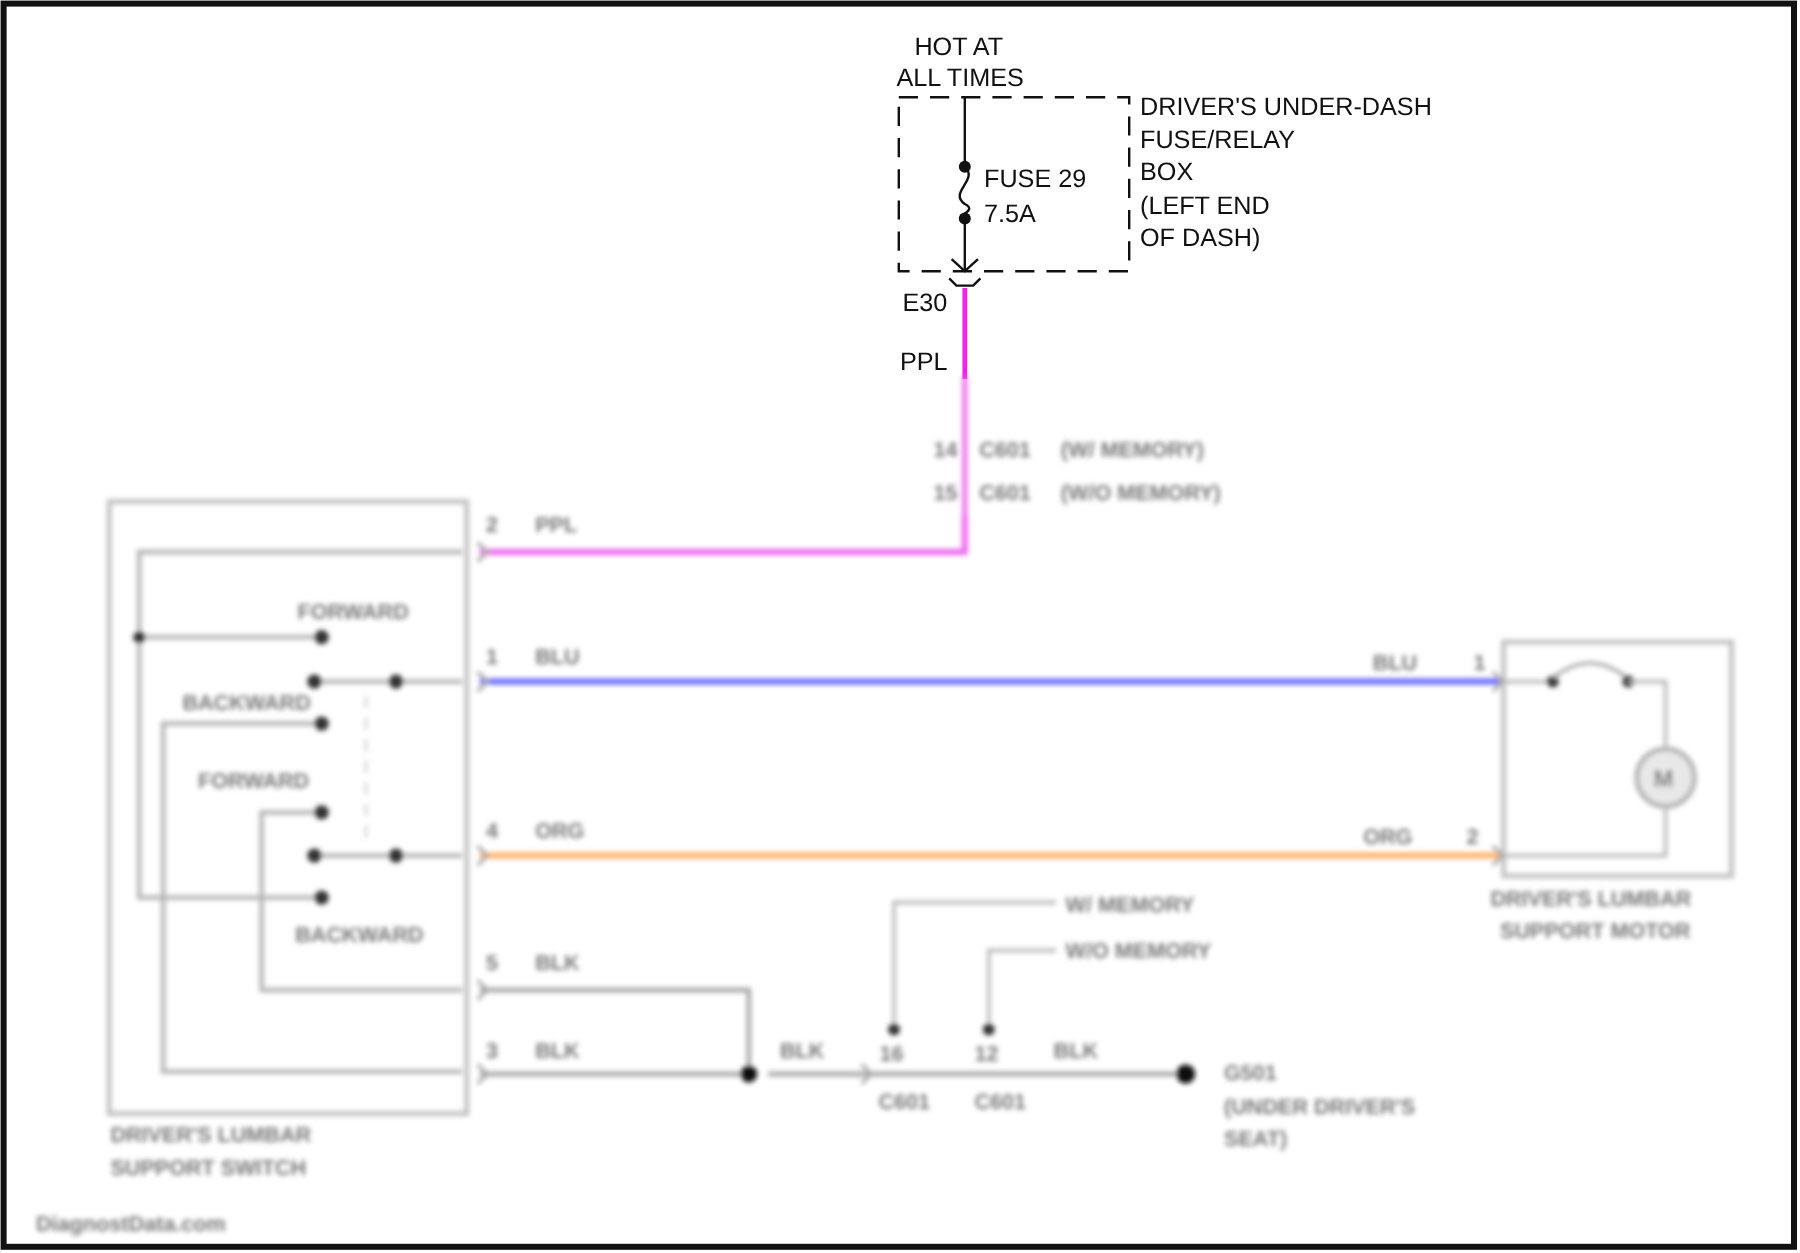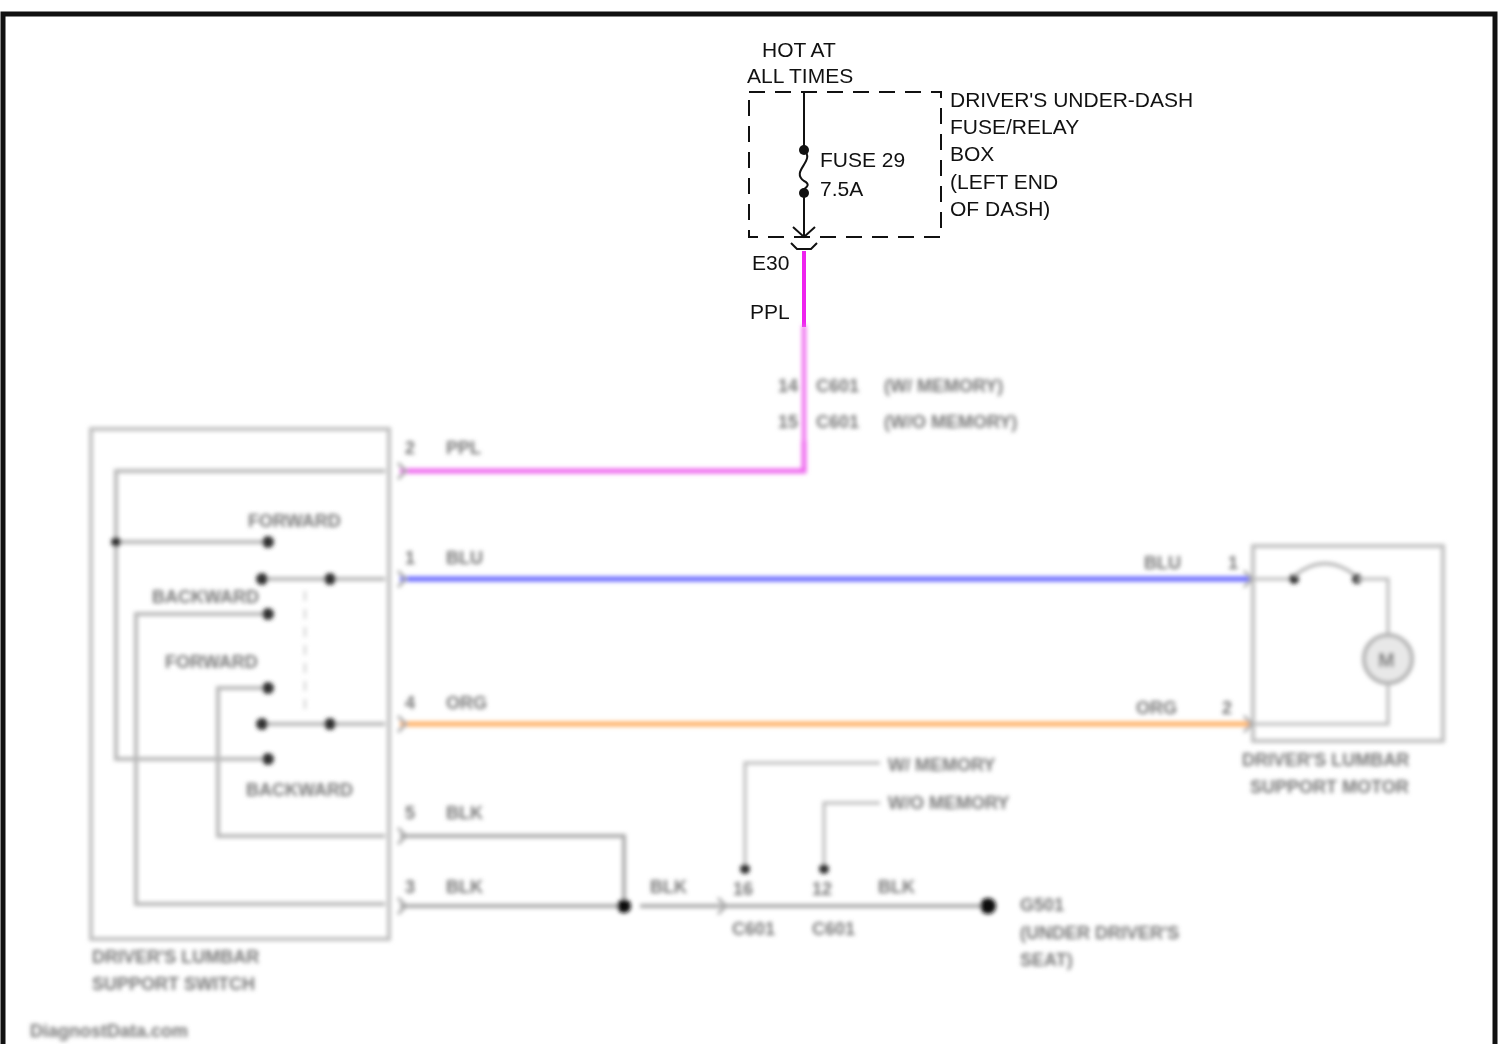--- a/index.html
+++ b/index.html
@@ -1,17 +1,17 @@
 <!DOCTYPE html>
 <html><head>
 <meta charset="utf-8">
 <style>
   html, body { margin:0; padding:0; background:#ffffff; }
   body { width:1500px; height:1044px; overflow:hidden; position:relative; font-family:"Liberation Sans", sans-serif; }
-  #frame { position:absolute; left:0; top:11px; width:1500px; height:900px; }
+  #frame { position:absolute; left:0; top:0; width:1500px; height:900px; }
   svg text { font-family:"Liberation Sans", sans-serif; }
   .t-sharp { fill:#111; font-size:21px; }
   .t-blur { fill:#777; font-size:18px; font-weight:bold; }
 </style>
 </head>
 <body>
 
 <div id="frame">
 <svg width="1500" height="1044" viewBox="0 0 1500 1044" xmlns="http://www.w3.org/2000/svg">
   <defs>

